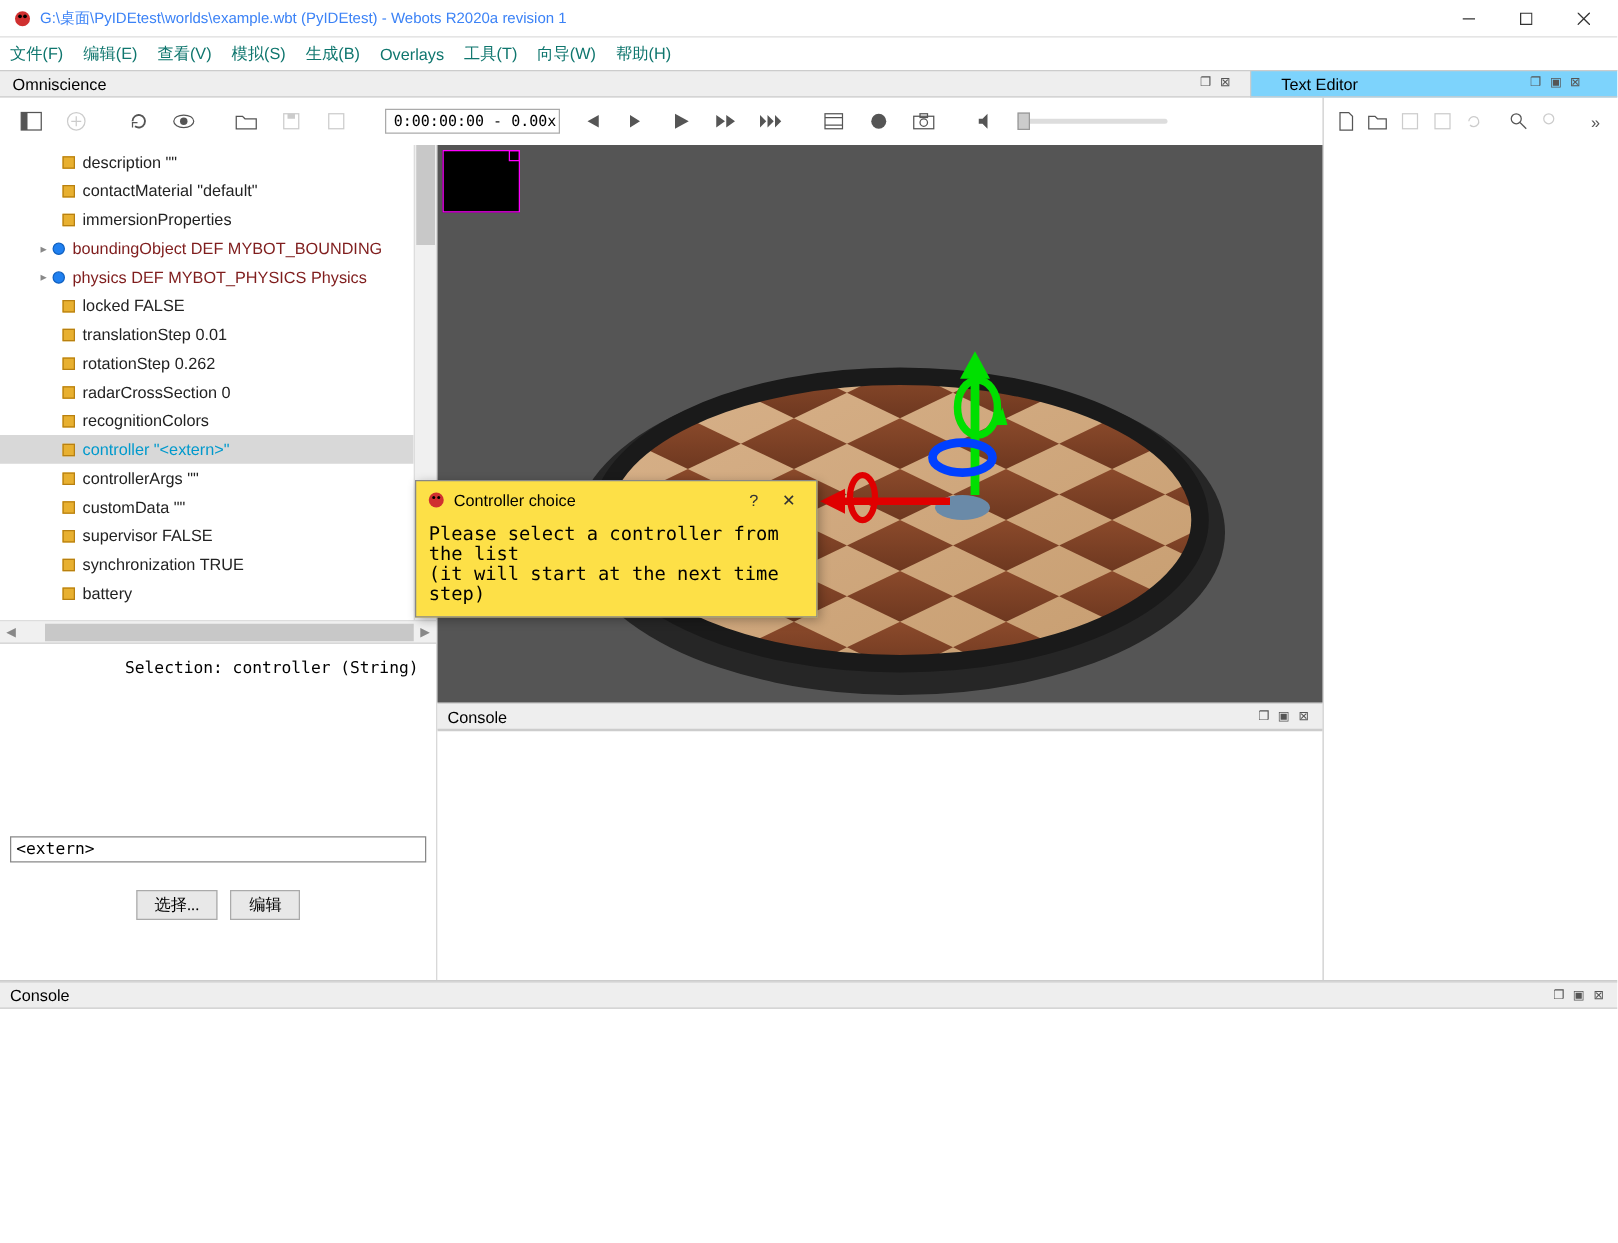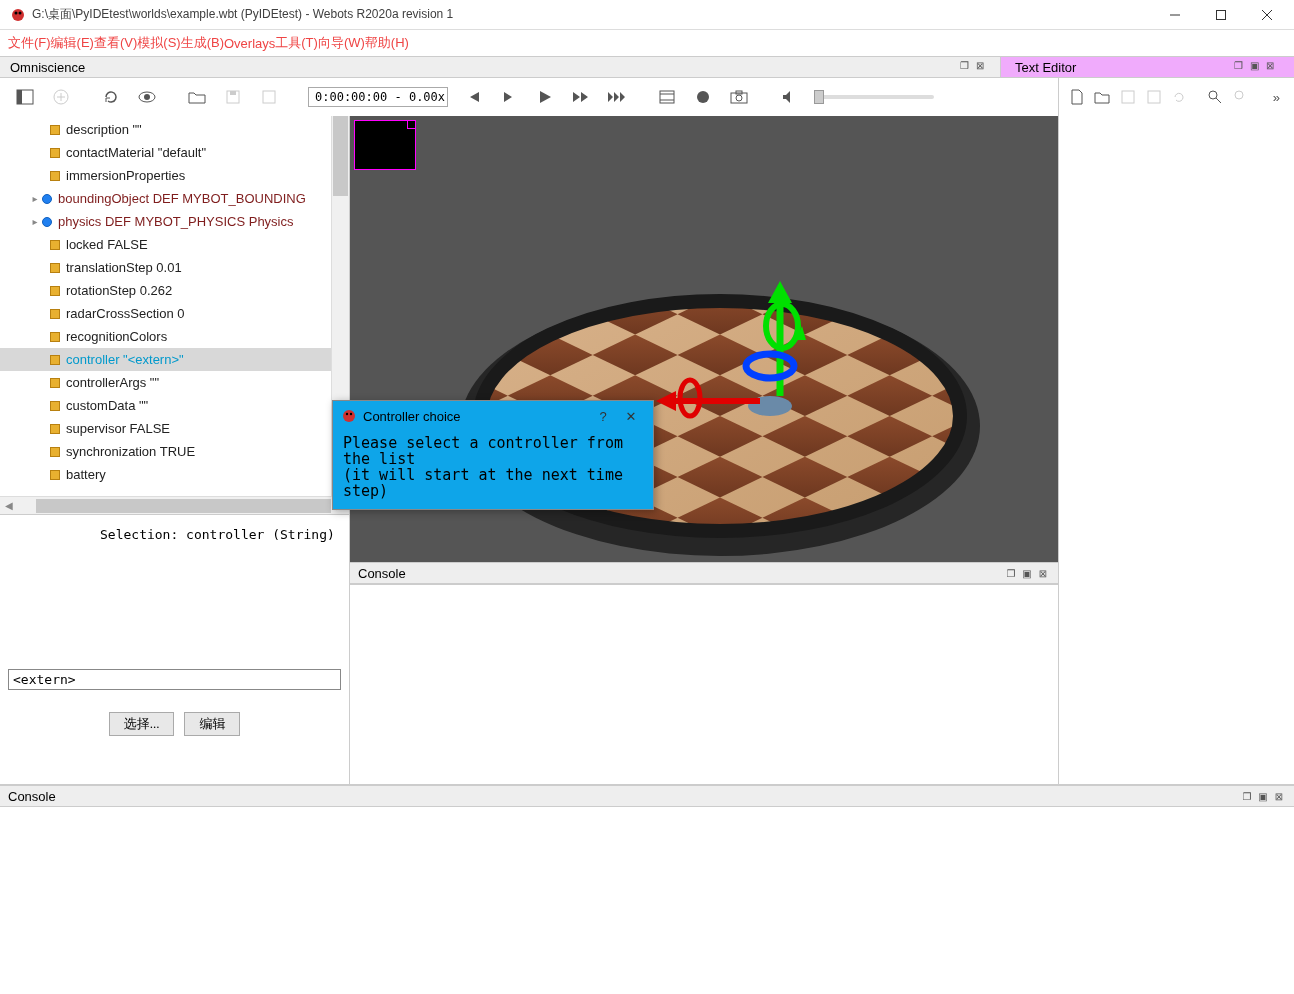--- a/index.html
+++ b/index.html
@@ -1,26 +1,26 @@
 <!DOCTYPE html>
 <html><head>
 <meta charset="utf-8">
 <style>
 * { margin: 0; padding: 0; box-sizing: border-box; font-family: "Segoe UI", "Microsoft YaHei", sans-serif; font-size: 13px; }
 body { width: 1294px; height: 994px; background: #fff; overflow: hidden; position: relative; }
 
 
 .titlebar { height: 30px; display: flex; align-items: center; padding: 0 4px; border-bottom: 1px solid #ddd; }
 .titlebar .app-icon { width: 16px; height: 16px; margin: 0 6px; }
-.titlebar .title { flex: 1; color: #404040; font-size: 12px; }
+.titlebar .title { flex: 1; color: #3b82f6; font-size: 12px; }
 .titlebar .win-controls { display: flex; gap: 0; }
 .titlebar .win-btn { width: 46px; height: 30px; display: flex; align-items: center; justify-content: center; color: #666; }
 
 
-.menubar { height: 26px; display: flex; align-items: center; padding: 0 8px; color: #ef4444; }
+.menubar { height: 26px; display: flex; align-items: center; padding: 0 8px; gap: 16px; color: #0f766e; }
 .menubar .menu-item { cursor: default; }
 
 
 .panel-header { background: #eeeeee; height: 22px; display: flex; align-items: center; padding: 0 8px; font-family: "Consolas", monospace; border-top: 1px solid #ccc; border-bottom: 1px solid #ccc; }
 .panel-header .spacer { flex: 1; }
 .panel-header .pctrl { width: 14px; height: 14px; margin-left: 2px; display: inline-flex; align-items: center; justify-content: center; font-size: 10px; color: #555; }
 .tb-btn { width: 22px; height: 22px; display: flex; align-items: center; justify-content: center; color: #555; }
 .tb-btn.disabled { color: #ccc; }
 .time-box { border: 1px solid #aaa; padding: 2px 6px; width: 140px; overflow: hidden; white-space: nowrap; font-family: "Consolas", monospace; font-size: 12px; }
 .slider { width: 120px; height: 4px; background: #ddd; border-radius: 2px; position: relative; }
@@ -62,40 +62,40 @@
 
 
 .viewport { flex: 1; background: #555; position: relative; overflow: hidden; }
 .viewport .sel-box { position: absolute; top: 4px; left: 4px; width: 62px; height: 50px; border: 1px solid #ff00ff; background: #000; }
 .viewport .sel-box::after { content: ""; position: absolute; right: -1px; top: -1px; width: 7px; height: 7px; border: 1px solid #ff00ff; }
 
 
 .console-area { height: 200px; border-top: 1px solid #ccc; background: #fff; }
 
 
-.dialog { position: absolute; left: 332px; top: 400px; width: 322px; background: #0ea5e9; border: 1px solid #888; box-shadow: 2px 2px 8px rgba(0,0,0,.3); z-index: 100; }
+.dialog { position: absolute; left: 332px; top: 384px; width: 322px; background: #fde047; border: 1px solid #888; box-shadow: 2px 2px 8px rgba(0,0,0,.3); z-index: 100; }
 .dialog .dlg-title { height: 30px; display: flex; align-items: center; padding: 0 8px; }
 .dialog .dlg-title .t { flex: 1; margin-left: 6px; }
 .dialog .dlg-title .help, .dialog .dlg-title .close { width: 28px; text-align: center; color: #333; }
 .dialog .dlg-body { padding: 4px 10px 10px; }
 .dialog .dlg-msg { font-family: "Consolas", monospace; font-size: 15px; line-height: 16px; }
 .dialog .dlg-list { border: 1px solid #888; margin-top: 6px; height: 184px; background: #fff; }
 .dialog .dlg-list .opt { padding: 1px 8px; font-size: 14px; }
 .dialog .dlg-list .opt.selected { background: #cfe6ff; }
 .dialog .highlight-box { border: 3px solid #e00000; display: inline-block; padding: 0px 6px; margin: -1px 0 0 -1px; }
 .dialog .dlg-buttons { display: flex; justify-content: flex-end; gap: 14px; padding: 8px 10px 10px; }
 .dialog .dlg-buttons button { width: 72px; padding: 2px 0; background: #e8e8e8; border: 1px solid #888; font-family: "Consolas", monospace; }
 .dialog .dlg-buttons button.primary { border: 1px solid #0060c0; }
 
 
 .omni-row { position: absolute; top: 56px; left: 0; right: 0; height: 22px; display: flex; }
 .omni-row .left { width: 1000px; background: #eee; border-top: 1px solid #ccc; border-bottom: 1px solid #ccc; display: flex; align-items: center; padding: 0 10px; font-family: "Consolas", monospace; }
 .omni-row .left .spacer { flex: 1; }
 .omni-row .left .pctrl { width: 14px; height: 14px; margin-left: 2px; font-size: 10px; color: #555; }
-.omni-row .right { flex: 1; background: #f0abfc; border-top: 1px solid #ccc; border-bottom: 1px solid #ccc; border-left: 1px solid #ccc; display: flex; align-items: center; padding: 0 14px; font-family: "Consolas", monospace; }
+.omni-row .right { flex: 1; background: #7dd3fc; border-top: 1px solid #ccc; border-bottom: 1px solid #ccc; border-left: 1px solid #ccc; display: flex; align-items: center; padding: 0 24px; font-family: "Consolas", monospace; }
 .omni-row .right .spacer { flex: 1; }
 .omni-row .right .pctrl { width: 14px; height: 14px; margin-left: 2px; font-size: 10px; color: #555; }
 
 .toolbar-row { position: absolute; top: 78px; left: 0; right: 0; height: 38px; display: flex; }
 .toolbar-row .left-tb { flex: 1; display: flex; align-items: center; padding: 0 14px; gap: 14px; }
 .toolbar-row .right-tb { width: 236px; border-left: 1px solid #ccc; display: flex; align-items: center; padding: 0 10px; gap: 10px; }
 
 svg { display: block; }
 </style>
 </head>

